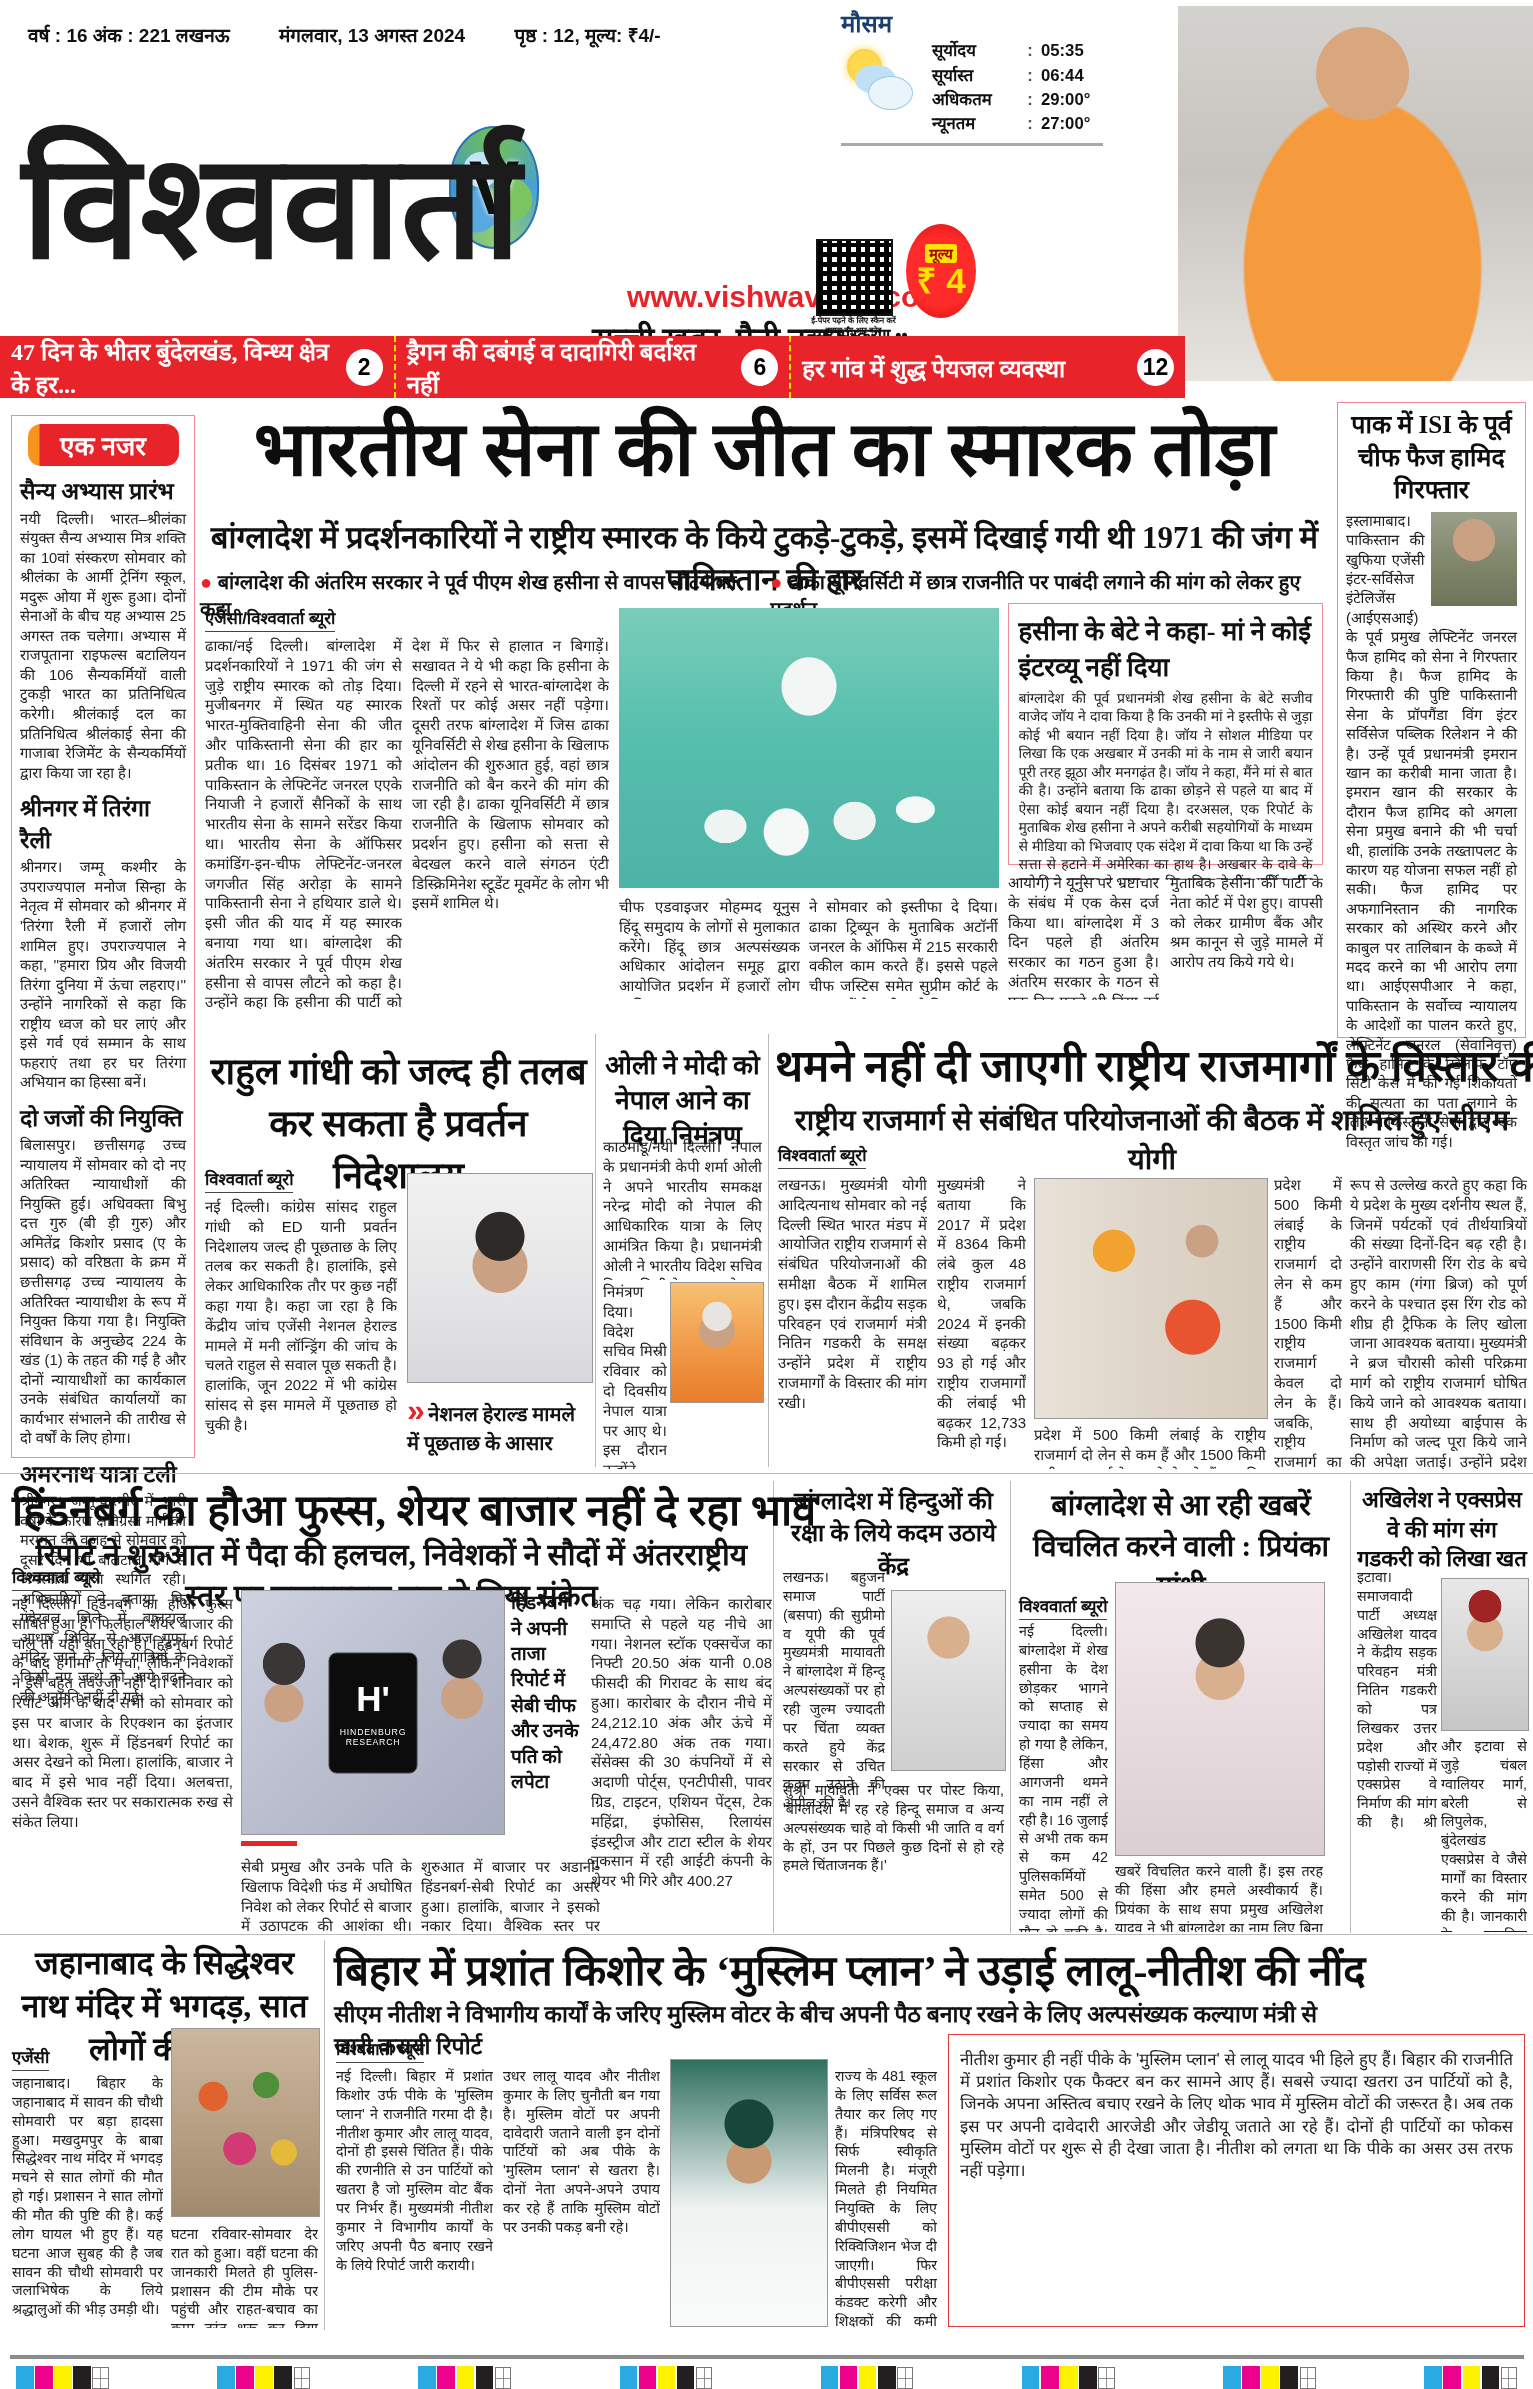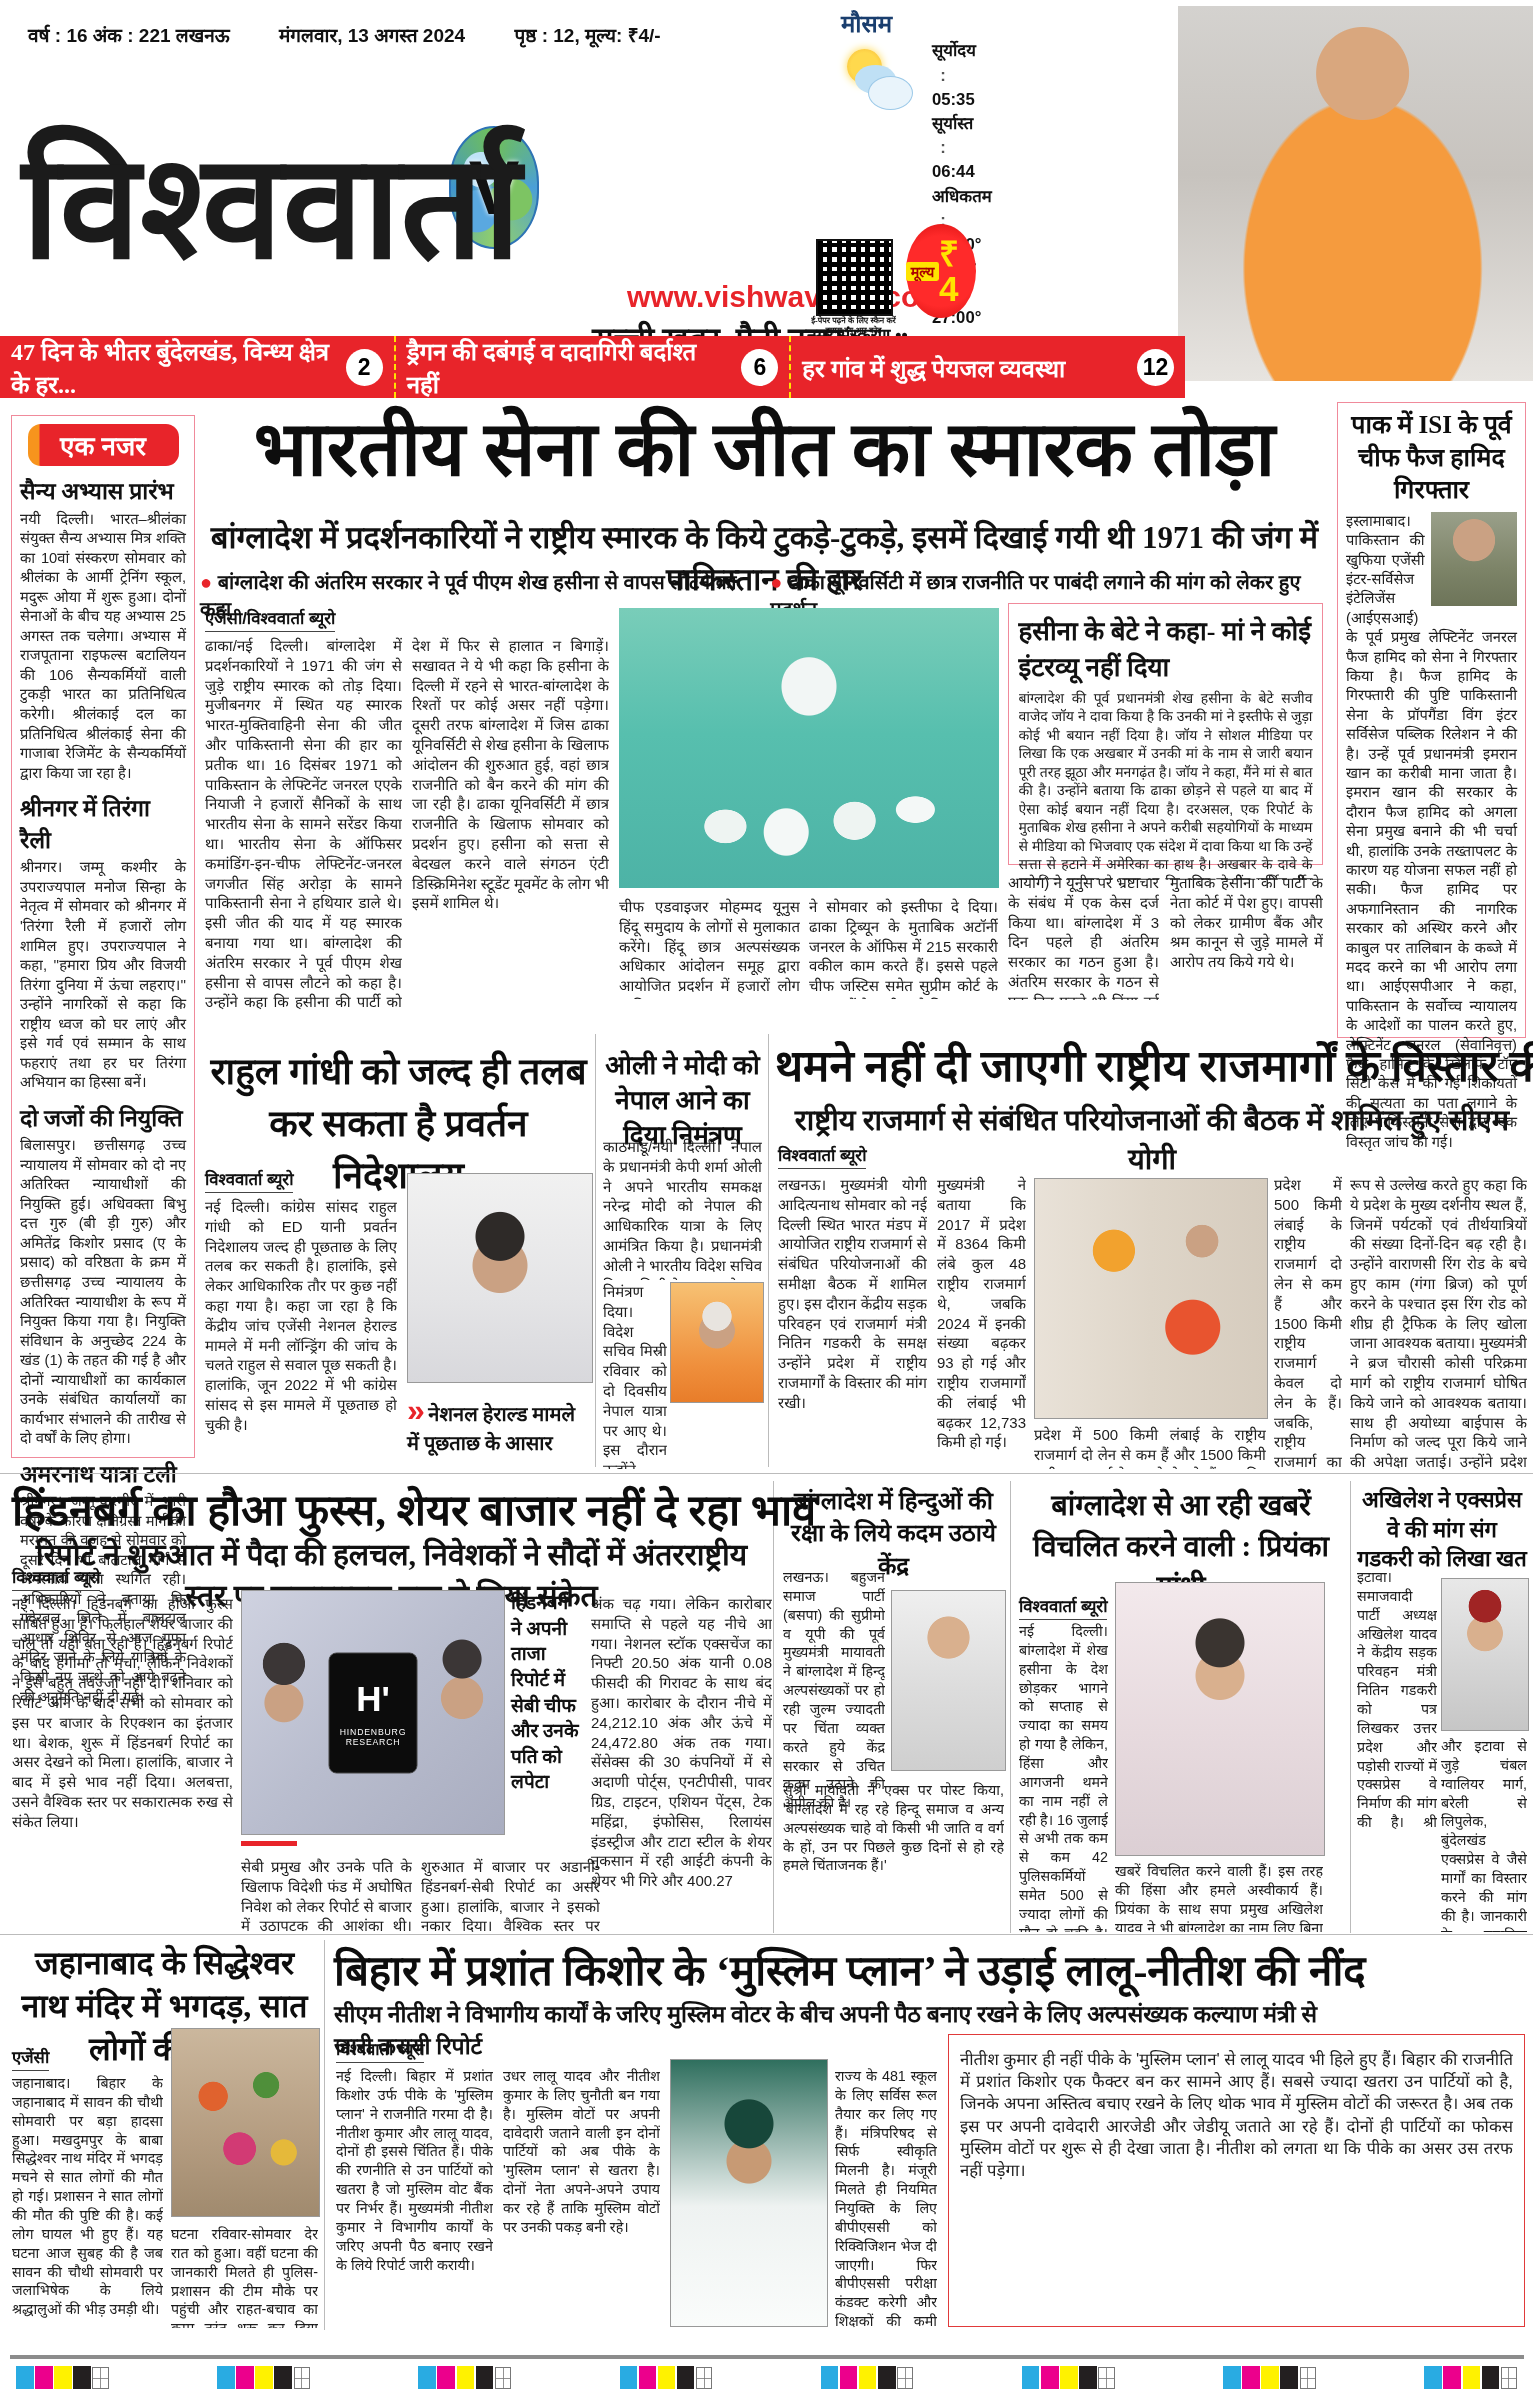--- a/index.html
+++ b/index.html
@@ -11,21 +11,21 @@
   .pinkbox{border:1.6px solid #f08a9b;}
   .redbox{border:1.6px solid #e03a3a;}
   .photo{background:#ddd;overflow:hidden;position:absolute;}
   .vline{position:absolute;width:0.8px;background:#bbb;}
   .hline{position:absolute;height:0.8px;background:#bbb;}
   
   #topbar{top:22px;left:28px;font-size:19px;font-weight:bold;letter-spacing:0;}
   #topbar span{margin-right:44px;}
   #weather{top:6.4px;left:841px;width:262px;}
   #weather .wtitle{color:#1a3e6e;font-weight:bold;font-size:24px;}
-  .wrow{display:flex;font-size:16.7px;font-weight:bold;line-height:1.45;flex-direction:column;}
+  .wrow{display:flex;font-size:16.7px;font-weight:bold;line-height:1.45;}
   .wrow .wl{width:87px;}
   .wrow .wc{width:22px;text-align:center;color:#555;}
   #wicon{position:absolute;left:0;top:38px;width:76px;height:76px;}
   #wsun{position:absolute;left:6.4px;top:4.8px;width:35px;height:35px;border-radius:50%;background:radial-gradient(circle,#ffd94d 55%,#f7b733 100%);box-shadow:0 0 8px #ffd94d;}
   .cloud{position:absolute;border-radius:50%;}
   #masthead-title{top:118px;left:22px;width:795px;font-size:145px;font-weight:bold;color:#1b1b1b;font-family:"Liberation Serif",serif;line-height:1.25;white-space:nowrap;}
   #url{top:280px;left:627px;color:#e8242a;font-weight:bold;font-size:30px;}
   #tagline{top:316px;left:592px;font-size:32px;font-weight:bold;font-family:"Liberation Serif",serif;}
   #edition{top:322px;left:807px;font-size:17.5px;font-weight:bold;}
   #logo{top:126px;left:449px;width:86px;height:119px;border-radius:50%/46%;
@@ -33,21 +33,21 @@
                radial-gradient(circle at 70% 60%,#7dc463 0 22%,transparent 23%),
                radial-gradient(circle at 30% 70%,#5aa8e0 0 20%,transparent 21%),
                conic-gradient(#6fbf5a,#4a9fd8,#8fce6e,#3f94cf,#6fbf5a);
     border:2.4px solid #2e74b5;display:flex;align-items:center;justify-content:center;}
   #logo .v{font-size:76px;font-weight:bold;color:#111;text-shadow:0 0 4.8px #fff;}
   #qr{top:239px;left:816px;width:73px;height:73px;border:2.4px solid #111;
     background:
      repeating-linear-gradient(0deg,#000 0 4.8px,transparent 4.8px 9.5px),
      repeating-linear-gradient(90deg,#000 0 4.8px,#fff 4.8px 9.5px);}
   #qrcap{top:316px;left:802px;width:103px;font-size:8px;text-align:center;line-height:1.25;font-weight:bold;}
-  #price{top:224px;left:906px;width:70px;height:94px;border-radius:50%;background:radial-gradient(circle,#ff2a2a 60%,#d60f0f);display:flex;flex-direction:row;align-items:center;justify-content:center;}
+  #price{top:224px;left:906px;width:70px;height:94px;border-radius:50%;background:radial-gradient(circle,#ff2a2a 60%,#d60f0f);display:flex;flex-direction:column;align-items:center;justify-content:center;}
   #price .pl{background:#ffe400;color:#a00;font-weight:bold;font-size:14.3px;padding:0 4.8px;border-radius:2.4px;}
   #price .pv{color:#ffe400;font-weight:bold;font-size:35px;line-height:1;}
   #cm-photo{top:6.4px;left:1178px;width:355px;height:375px;
     background:
       radial-gradient(circle at 52% 18%,#d9a77e 0 46px,transparent 47px),
       radial-gradient(ellipse at 52% 70%,#f59b3e 0 45%,transparent 46%),
       linear-gradient(180deg,#d4d2cf 0%,#c7c3be 45%,#e7e4e0 100%);}
   
   #ticker{top:336px;left:0;width:1185px;height:62px;background:#e8242a;display:flex;align-items:center;}
   .tick{display:flex;align-items:center;flex:1;padding:0 11px;height:100%;}

